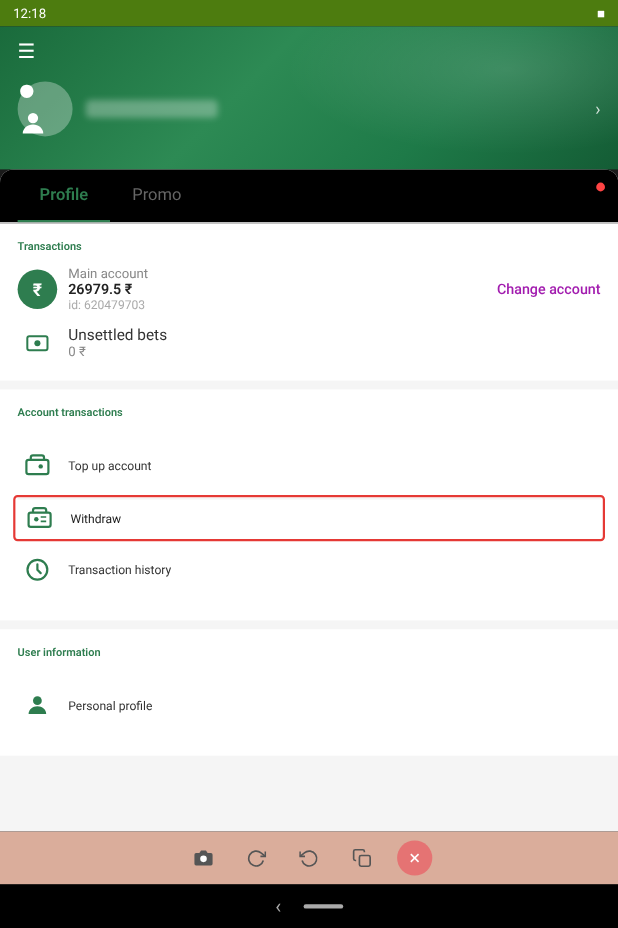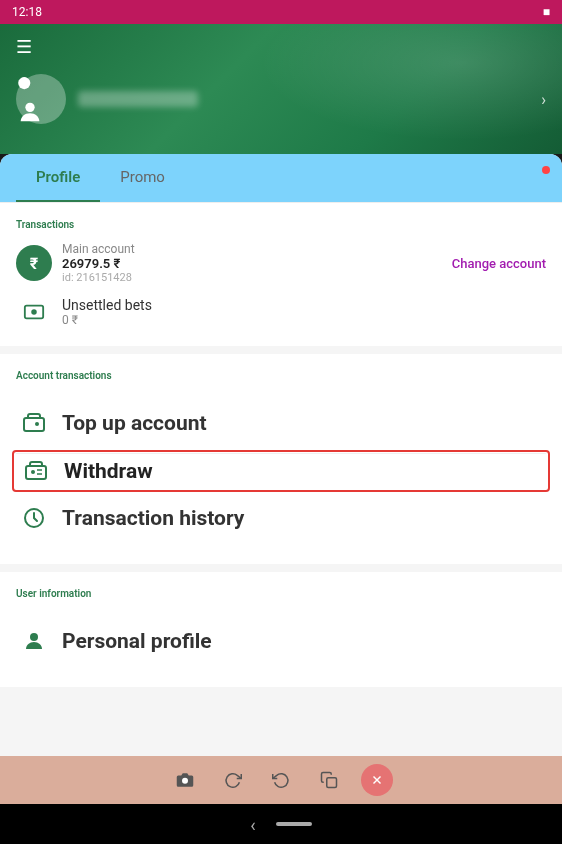--- a/index.html
+++ b/index.html
@@ -8,21 +8,21 @@
       width: 562px;
       height: 844px;
       background: #1a1a1a;
       font-family: 'Roboto', Arial, sans-serif;
       overflow: hidden;
       display: flex;
       flex-direction: column;
     }
 
     .status-bar {
-      background: #be185d;
+      background: #4d7c0f;
       color: #fff;
       font-size: 12px;
       padding: 4px 12px;
       display: flex;
       justify-content: space-between;
       align-items: center;
       height: 24px;
     }
 
     .hero-section {
@@ -90,21 +90,21 @@
     }
 
     .main-content {
       background: #f5f5f5;
       flex: 1;
       overflow-y: auto;
       border-radius: 12px 12px 0 0;
     }
 
     .tabs-row {
-      background: #7dd3fc;
+      background: #000000;
       display: flex;
       padding: 0 16px;
       border-bottom: 1px solid #eee;
       position: relative;
     }
 
     .tab {
       padding: 14px 20px;
       font-size: 15px;
       color: #666;
@@ -240,23 +240,22 @@
       width: 36px;
       height: 36px;
       display: flex;
       align-items: center;
       justify-content: center;
       flex-shrink: 0;
     }
 
     .menu-label {
       margin-left: 10px;
-      font-size: 21px;
+      font-size: 11px;
       color: #333;
-      font-weight: bold;
     }
 
     .withdraw-item {
       border: 2px solid #e53935;
       border-radius: 4px;
       margin: -4px -4px;
       padding: 1px 4px;
     }
 
     .withdraw-item .menu-label {
@@ -351,21 +350,21 @@
   </div>
 
   <div class="section">
     <div class="section-title">Transactions</div>
 
     <div class="transaction-row">
       <div class="rupee-icon">₹</div>
       <div class="transaction-info">
         <div class="account-label">Main account</div>
         <div class="account-amount">26979.5 ₹</div>
-        <div class="account-id">id: 216151428</div>
+        <div class="account-id">id: 620479703</div>
       </div>
       <div class="change-account">Change account</div>
     </div>
 
     <div class="unsettled-row">
       <div class="unsettled-icon">
         <svg viewBox="0 0 24 24" fill="#2e7d4f">
           <rect x="2" y="5" width="20" height="14" rx="2" fill="none" stroke="#2e7d4f" stroke-width="2"></rect>
           <circle cx="12" cy="12" r="3" fill="#2e7d4f"></circle>
         </svg>

